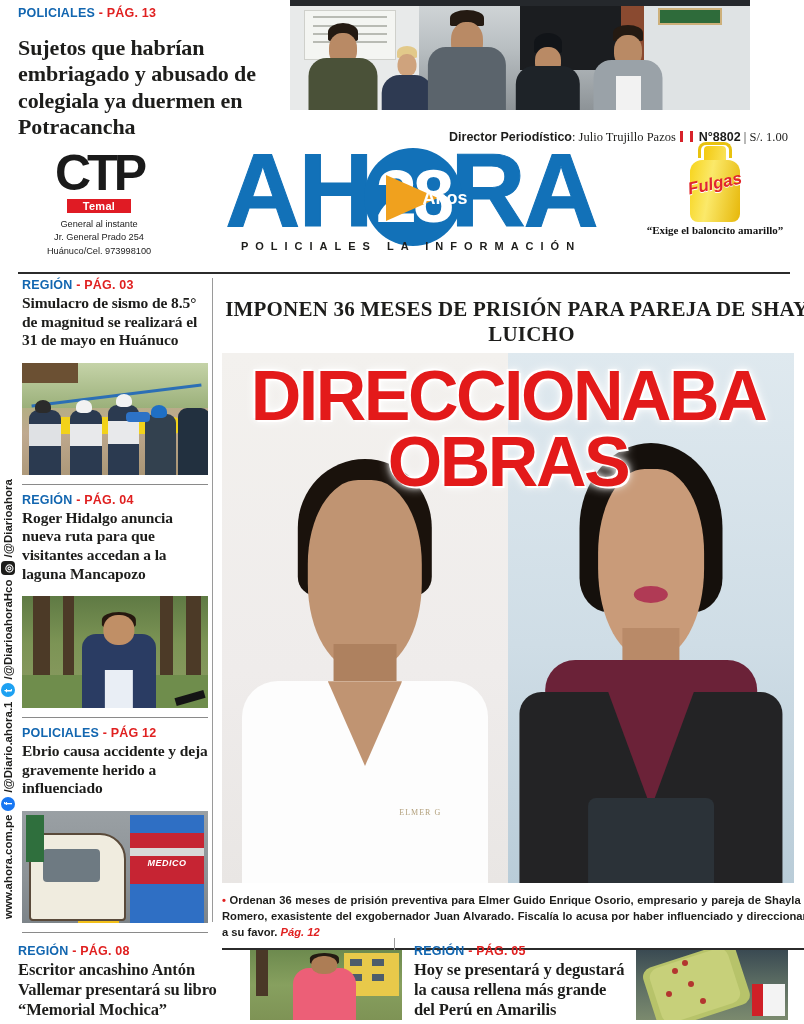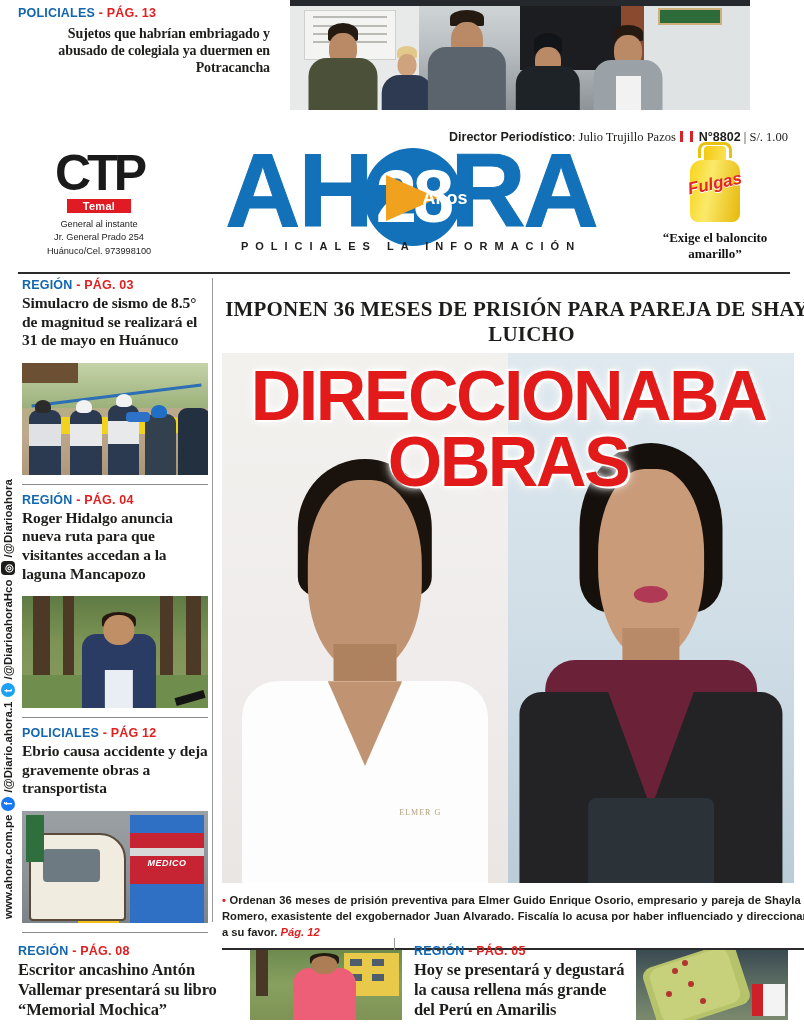--- a/index.html
+++ b/index.html
@@ -31,21 +31,21 @@
     letter-spacing:-.1px;
   }
   .thinrule { height:1px; background:#8a8a8a; width:100%; }
 
   
   #top-teaser {
     position:absolute; left:0; top:0; width:804px; height:118px;
     display:flex; align-items:flex-start;
   }
   #top-teaser .txt { width:284px; padding:6px 14px 0 18px; }
-  #top-teaser .hl { font-size:14px; line-height:1.2; margin-top:6px;text-align:right; }
+  #top-teaser .hl { font-size:22px; line-height:1.2; margin-top:15px; }
   #teaser-photo {
     position:absolute; left:290px; top:0; width:460px; height:110px;
     overflow:hidden; background:#25282c;
   }
 
   
   .ph { position:absolute; inset:0; overflow:hidden;margin-top:6px; }
   .ph i { position:absolute; display:block; }
 
   
@@ -156,21 +156,21 @@
   #fulgas .word {
     position:absolute; left:-2px; top:30px; width:66px;
     font-family:"Liberation Sans", sans-serif;
     font-weight:bold; font-style:italic; font-size:17px;
     color:#e1262c; text-align:center;
     transform:rotate(-12deg);
     text-shadow:0 1px 0 #fff;
   }
   #fulgas .slogan {
     font-family:"Liberation Serif", serif; font-weight:bold;
-    font-size:13px; line-height:1.25; margin-top:8px; color:#111;
+    font-size:11px; line-height:1.25; margin-top:2px; color:#111;
   }
   #mast-rule { position:absolute; left:18px; right:14px; bottom:2px; height:2px; background:#2b2b2b; }
 
   
   #social-rail {
     position:absolute; left:0; top:276px; width:22px; height:648px;
   }
   #social-rail .vert {
     position:absolute; left:-312px; top:312px;
     width:640px; height:22px;
@@ -470,21 +470,21 @@
       </div>
     </figure>
     <div class="thinrule"></div>
   </article>
 
   <article class="brief">
     <div class="kicker">
       <span>POLICIALES</span>
       <span class="pg">- PÁG 12</span>
     </div>
-    <h3 class="hl">Ebrio causa accidente y deja gravemente obras a transportista</h3>
+    <h3 class="hl">Ebrio causa accidente y deja gravemente herido a influenciado</h3>
     <figure class="brief-photo">
       <div class="ph sc-medic">
         <i class="yellow"></i>
         <i class="moto">
             <i class="motowin"></i>
           </i>
         <i class="mdc">
             <i class="mdcvest"></i>
             <i class="mdcband"></i>
             <i class="mdctxt">MEDICO</i>

